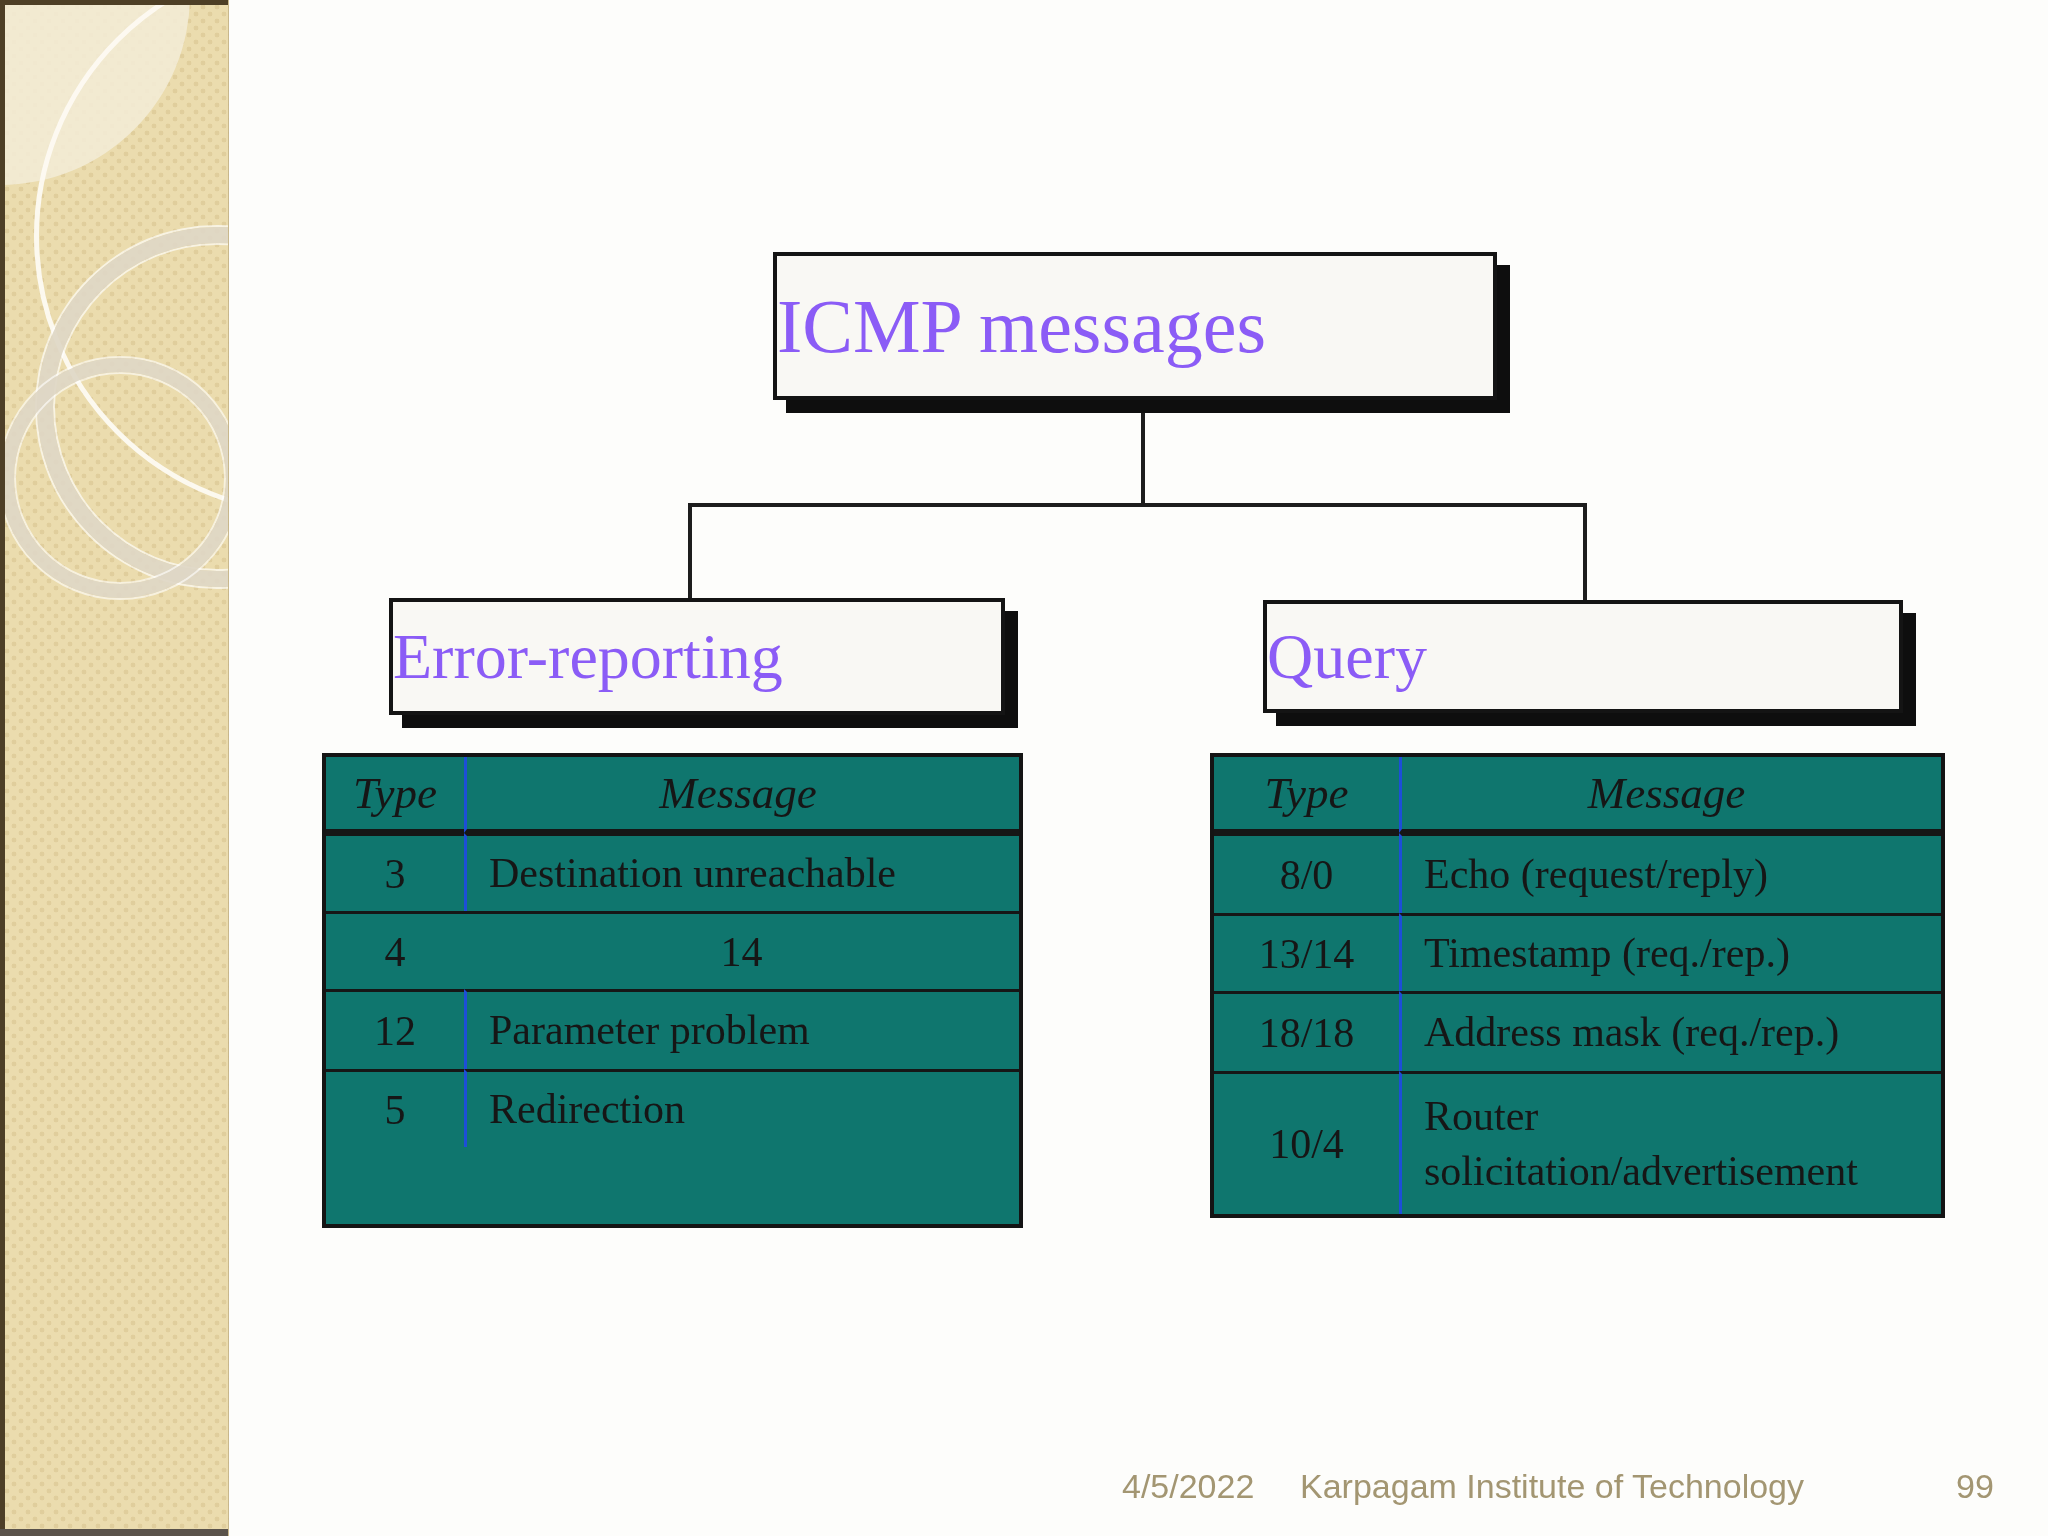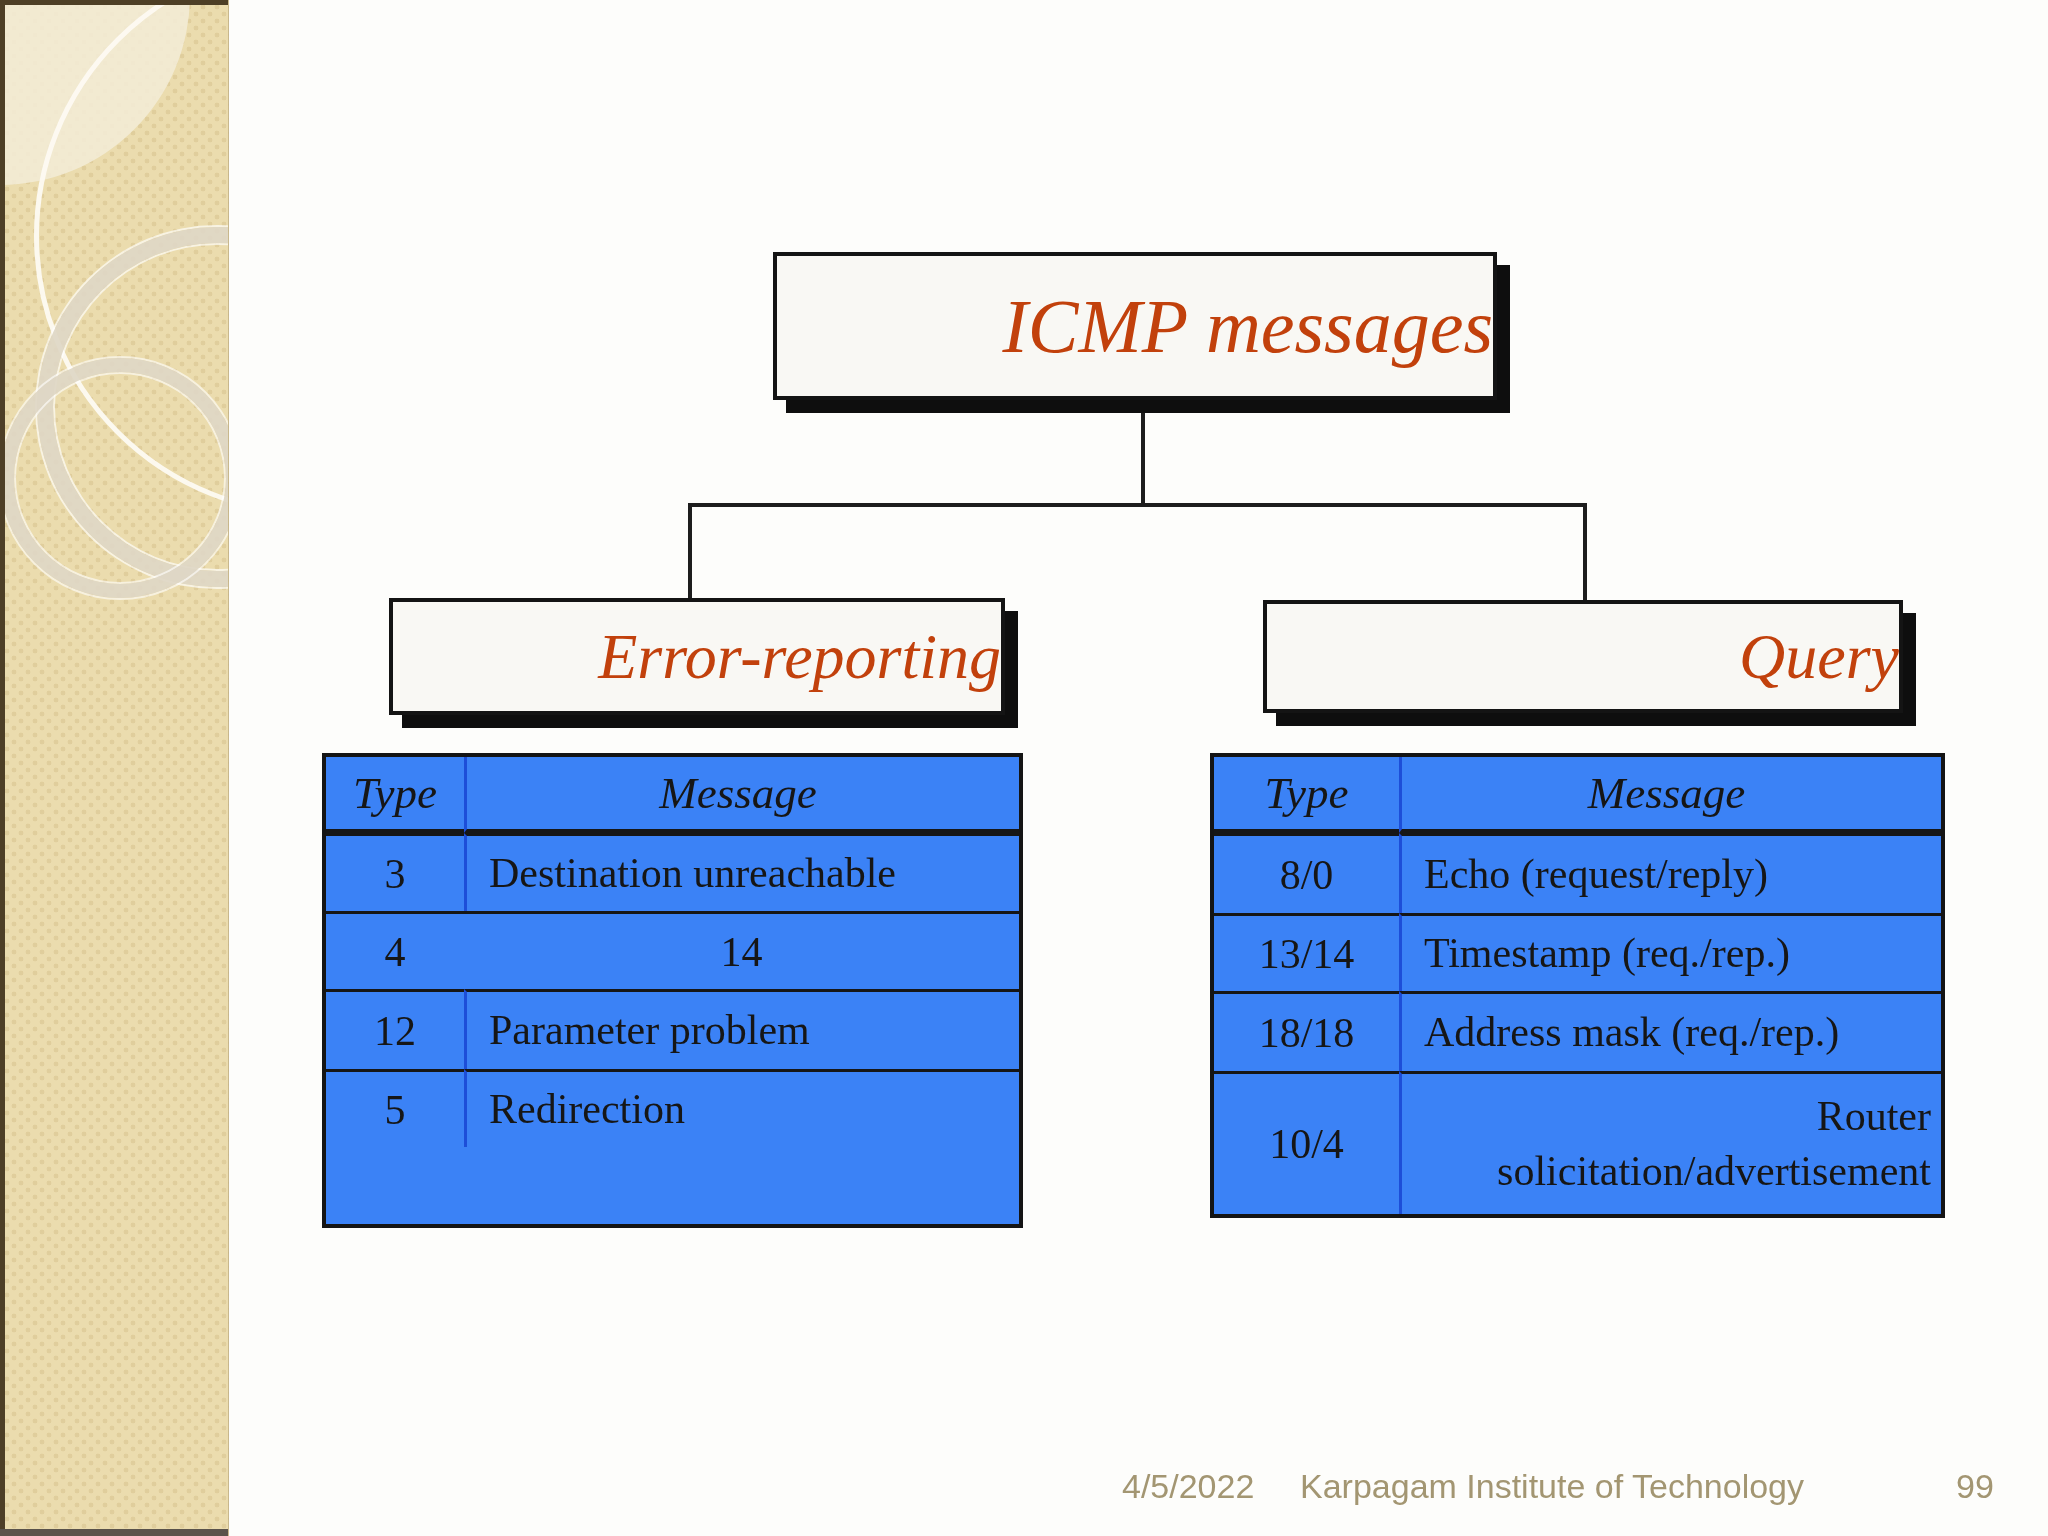--- a/index.html
+++ b/index.html
@@ -45,45 +45,43 @@
   .edge-left{position:absolute;left:0;top:0;width:5px;height:1536px;background:#4e3f26;}
   .edge-top{position:absolute;left:0;top:0;width:228px;height:5px;background:#4e3f26;}
   .edge-bottom{position:absolute;left:0;top:1529px;width:228px;height:7px;background:#5a534b;}
 
   
   .node{
     position:absolute;
     background:#f9f8f4;
     border:4px solid #141414;
     box-shadow:13px 13px 0 #0e0e0e;
-    display:flex;align-items:center;justify-content:flex-end;
-    color:#c2410c;
+    display:flex;align-items:center;justify-content:flex-start;
+    color:#8b5cf6;
     box-sizing:border-box;
-    font-style:italic;
   }
   .node-root{left:773px;top:252px;width:724px;height:148px;font-size:76px;}
   .node-left{left:389px;top:598px;width:616px;height:117px;font-size:64px;}
   .node-right{left:1263px;top:600px;width:640px;height:113px;font-size:64px;}
 
   
   .line{position:absolute;background:#1d1d1d;}
   .line-v-root{left:1141px;top:410px;width:4px;height:96px;}
   .line-h{left:688px;top:503px;width:899px;height:4px;}
   .line-v-left{left:688px;top:503px;width:4px;height:97px;}
   .line-v-right{left:1583px;top:503px;width:4px;height:99px;}
 
   
   .dtable{
     position:absolute;
     display:grid;
-    background:#3b82f6;
+    background:#0f766e;
     border:4px solid #141414;
     box-sizing:border-box;
     color:#161616;
-    text-align:right;
   }
   .t-left{
     left:322px;top:753px;width:701px;height:475px;
     grid-template-columns:138px 1fr;
     grid-template-rows:76px 78px 78px 80px 78px 1fr;
   }
   .t-right{
     left:1210px;top:753px;width:735px;height:465px;
     grid-template-columns:185px 1fr;
     grid-template-rows:76px 80px 78px 80px 1fr;

